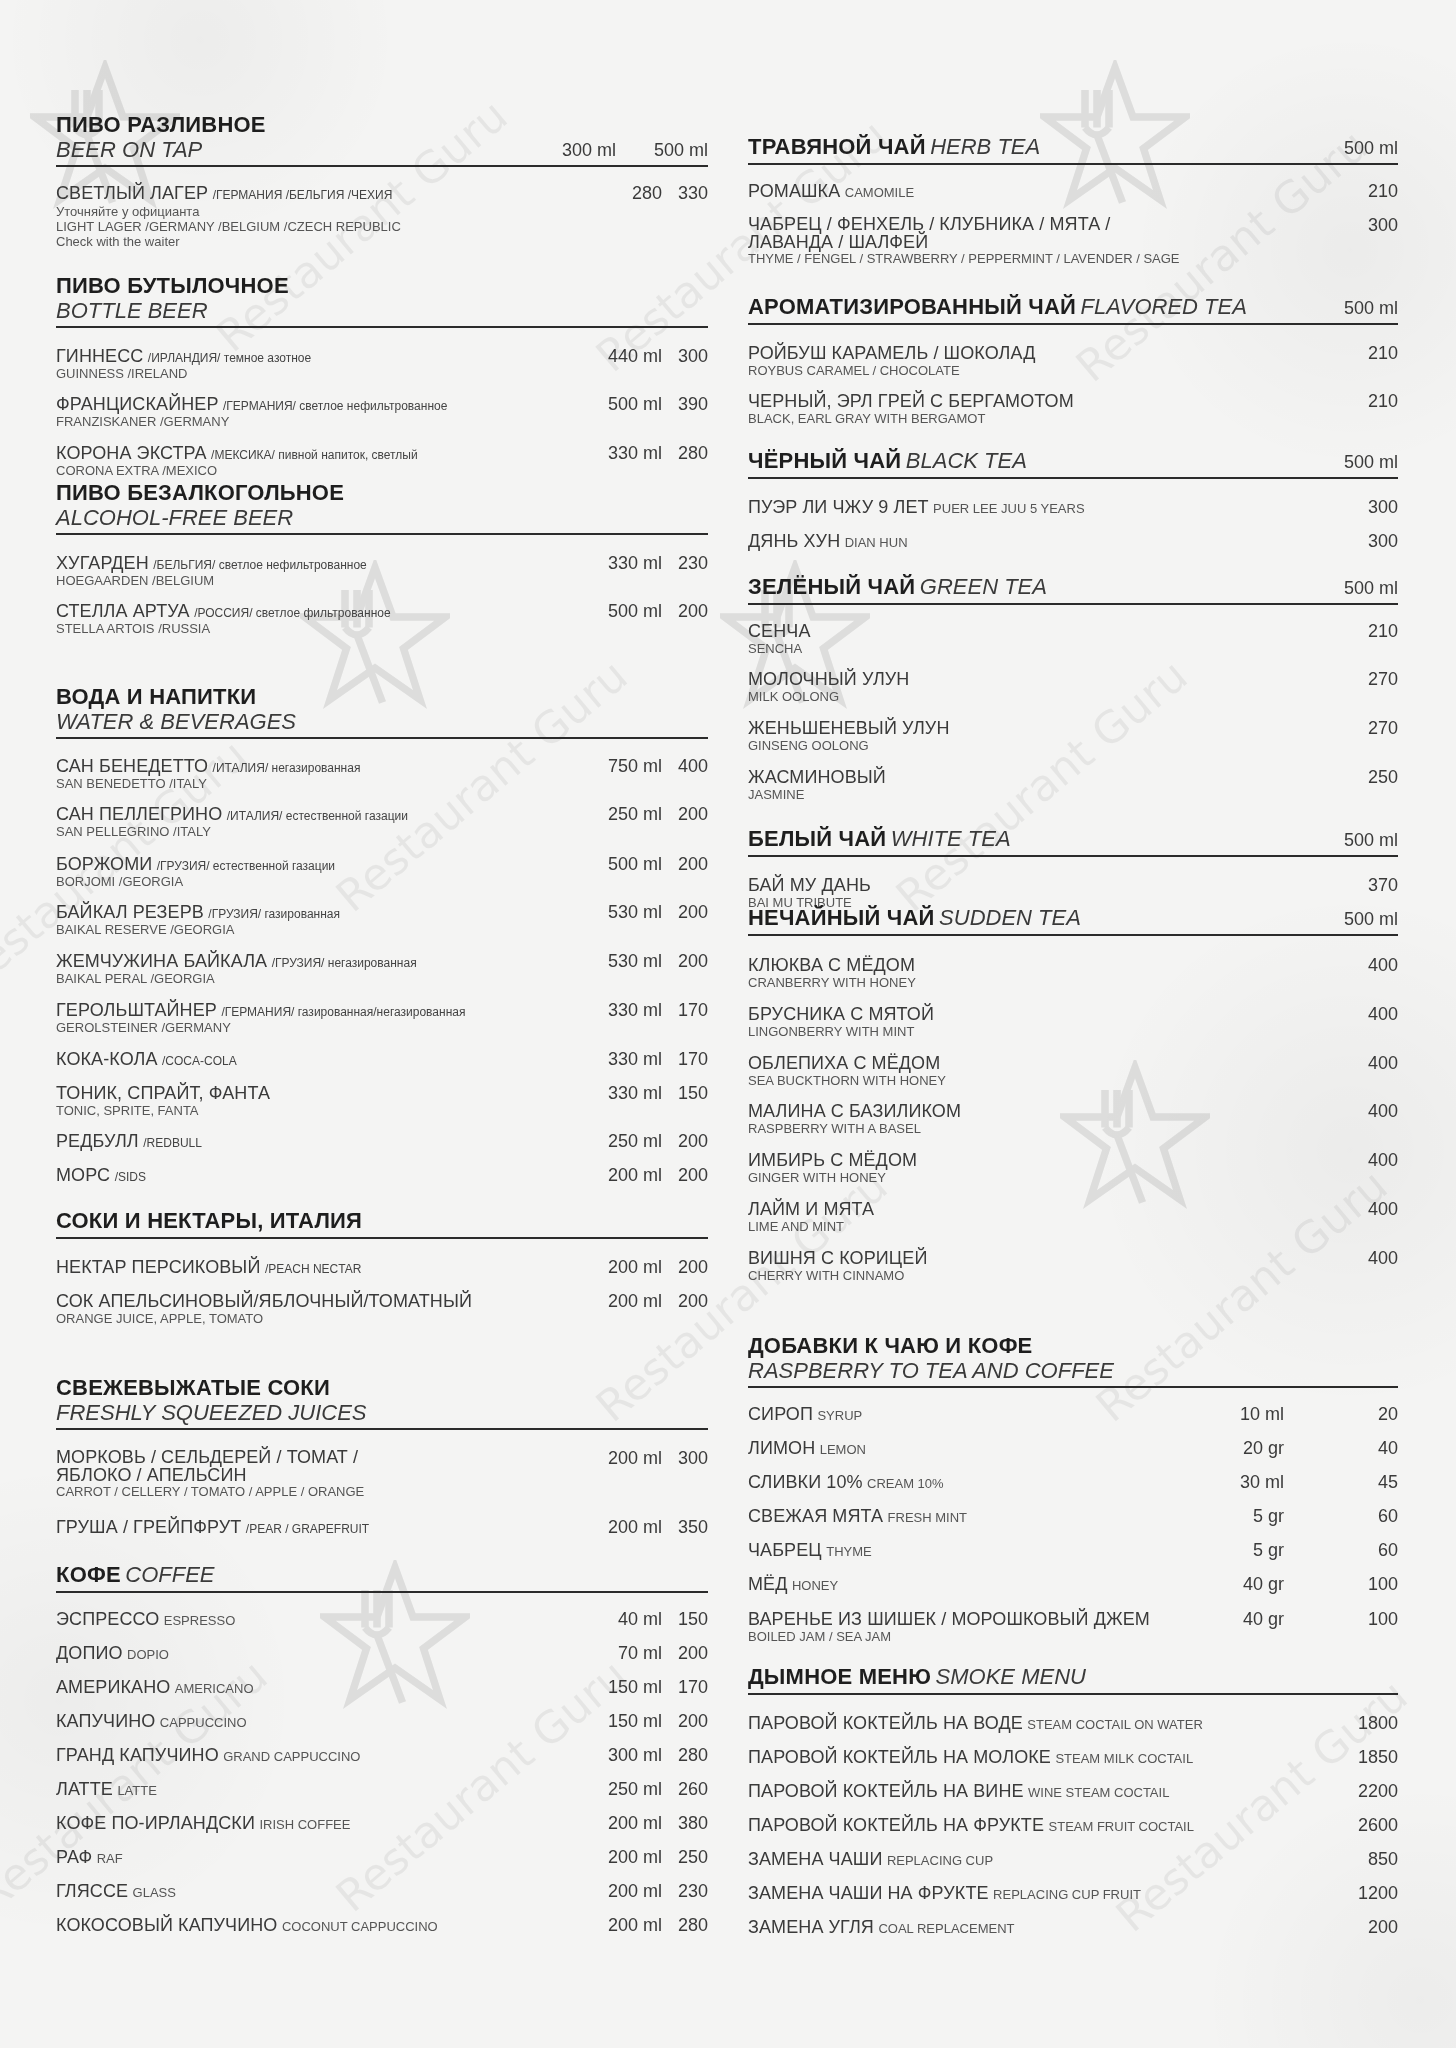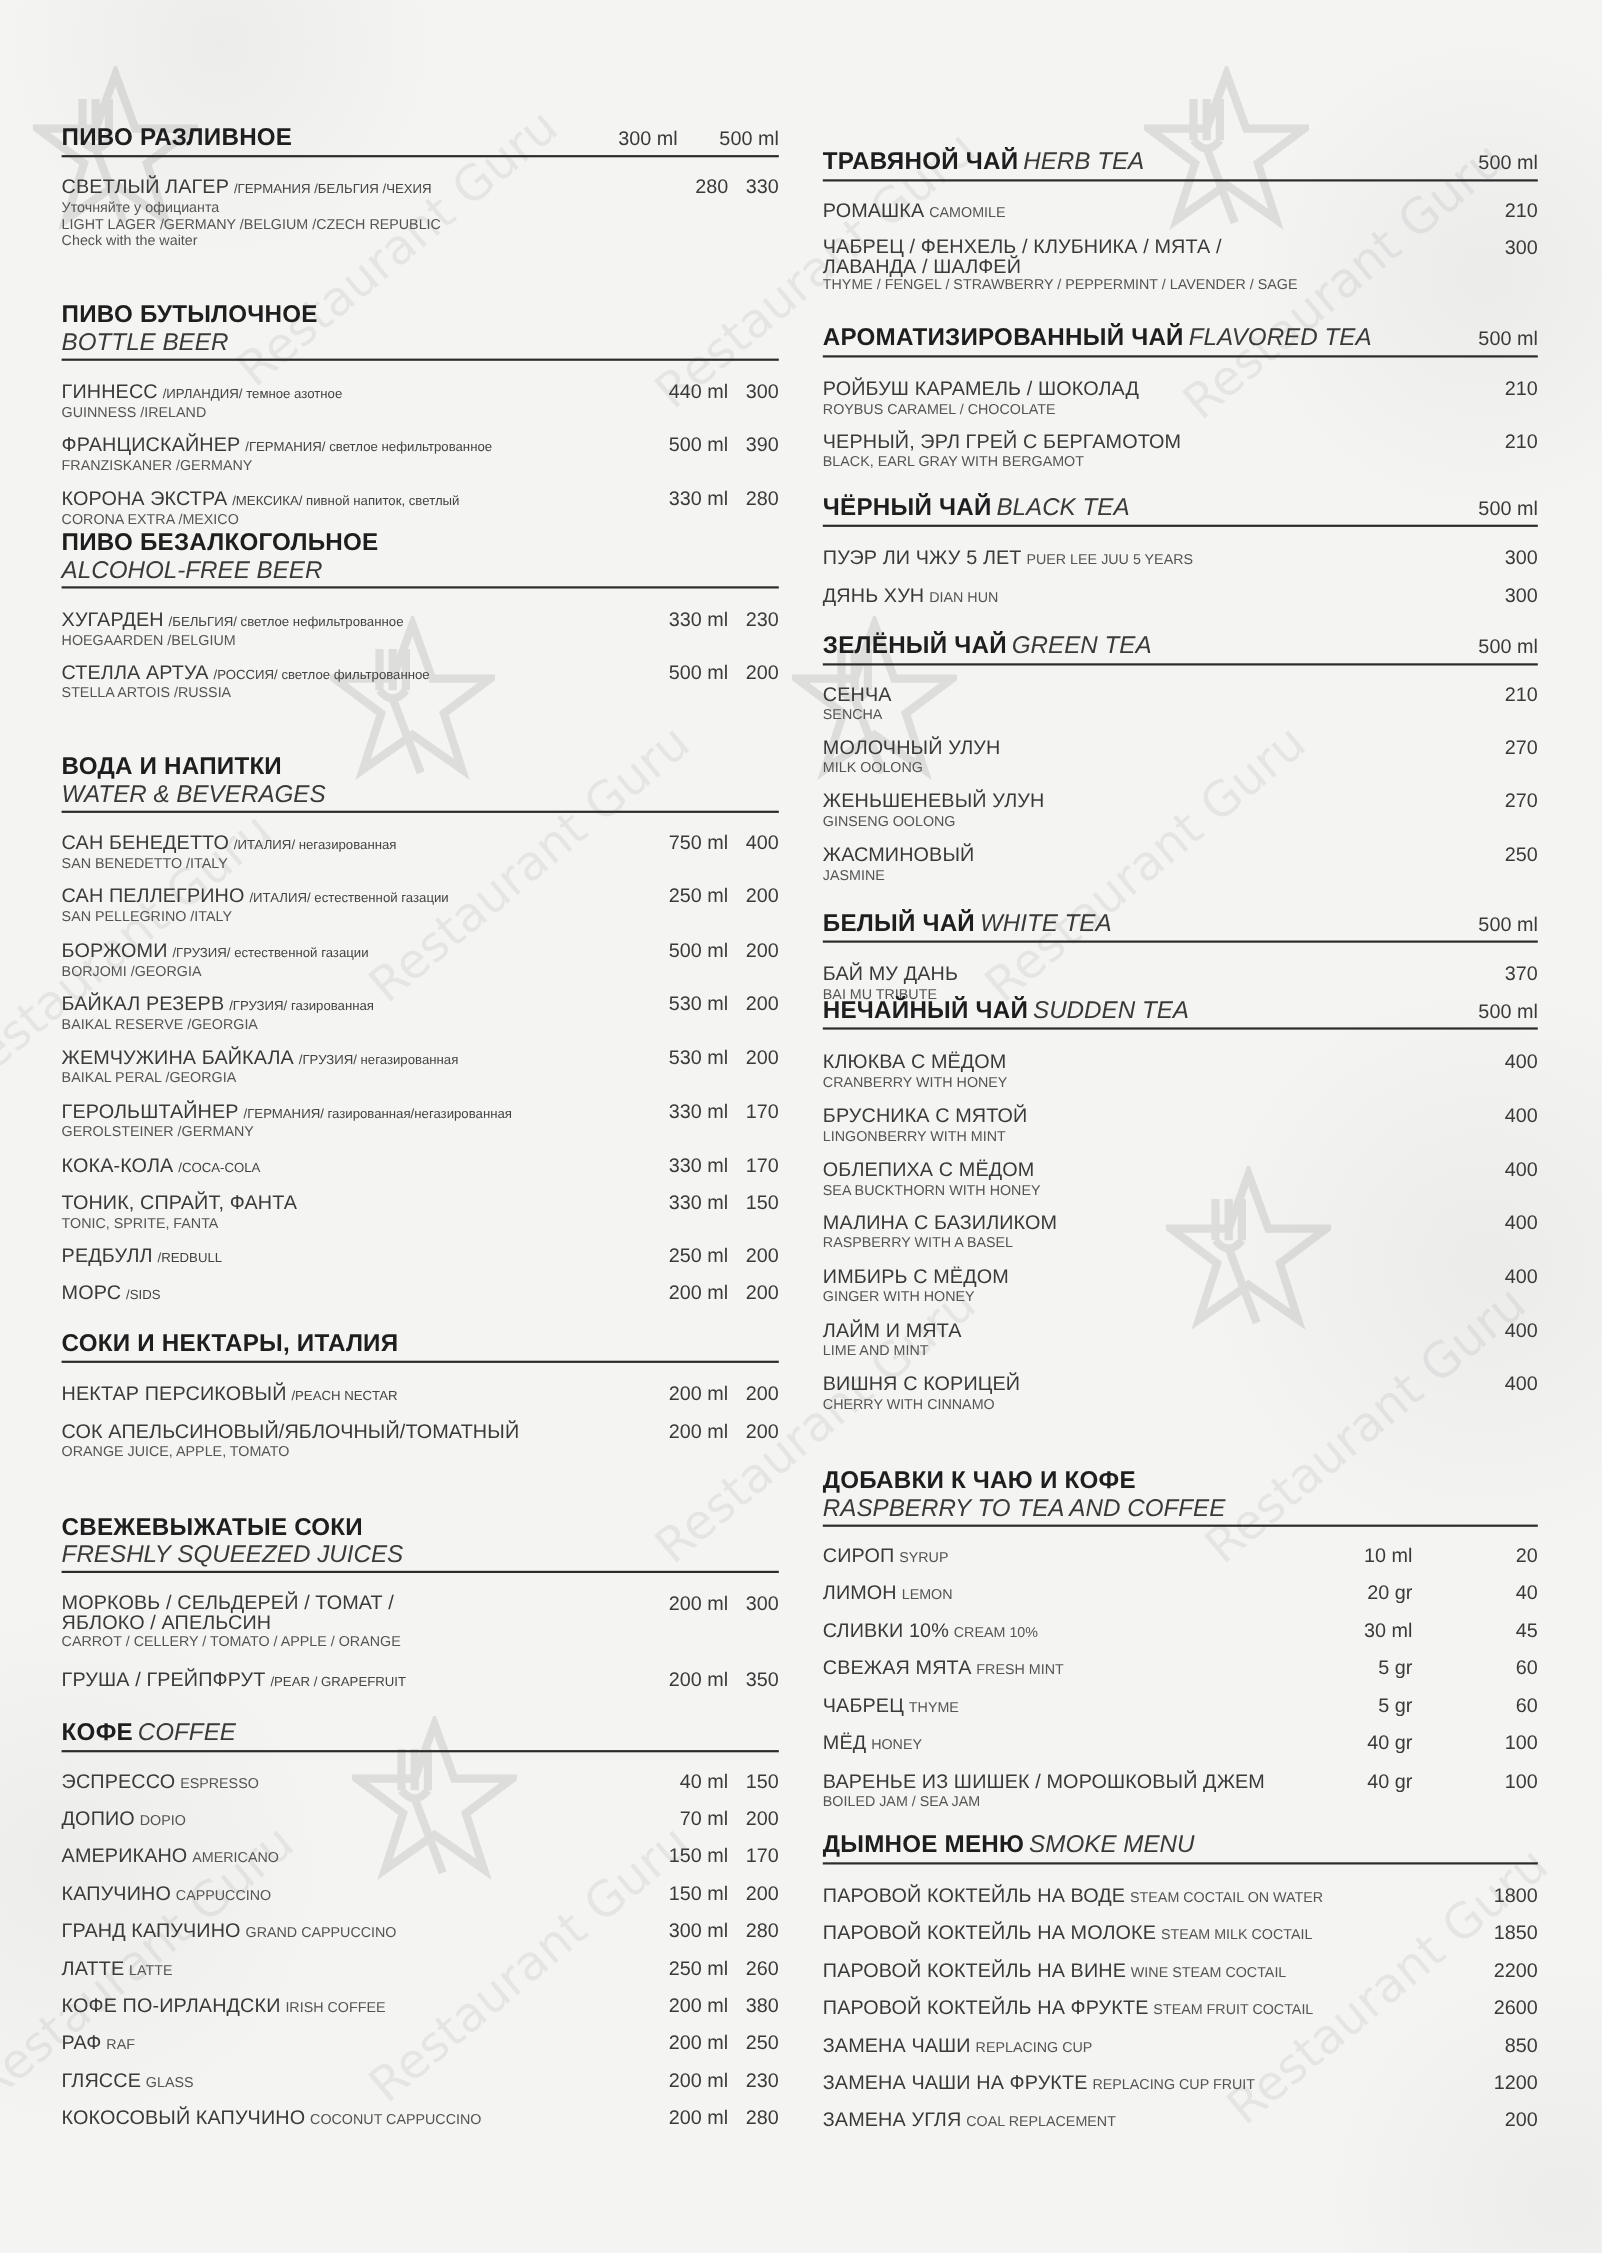--- a/index.html
+++ b/index.html
@@ -159,20 +159,21 @@
 <div class="watermark" style="left:1060px;top:1270px">Restaurant Guru</div>
 <div class="watermark" style="left:300px;top:1760px">Restaurant Guru</div>
 <div class="watermark" style="left:1080px;top:1780px">Restaurant Guru</div>
 <div class="watermark" style="left:-60px;top:1760px">Restaurant Guru</div>
 
 <div class="col col-left">
 
   <div class="section" style="top:112px">
     <div class="sec-head">
       <span class="sec-title-ru block">ПИВО РАЗЛИВНОЕ</span>
+      <span class="sec-title-en block">BEER ON TAP</span>
       <span class="sec-col-head" style="right:92px">300 ml</span>
       <span class="sec-col-head" style="right:0">500 ml</span>
     </div>
     <div class="rows">
       <div class="row" style="top:16px">
         <div class="item-name">
           <span class="item-ru">СВЕТЛЫЙ ЛАГЕР</span>
           <span class="item-note">/ГЕРМАНИЯ /БЕЛЬГИЯ /ЧЕХИЯ</span>
           <span class="item-sub" style="margin-top:1px">Уточняйте у официанта</span>
           <span class="item-sub">LIGHT LAGER /GERMANY /BELGIUM /CZECH REPUBLIC</span>
@@ -430,21 +431,21 @@
   </div>
 
   <div class="section" style="top:448px">
     <div class="sec-head">
       <span class="sec-title-ru">ЧЁРНЫЙ ЧАЙ</span>
       <span class="sec-title-en">BLACK TEA</span>
       <span class="sec-col-head" style="right:0">500 ml</span>
     </div>
     <div class="rows">
       <div class="row" style="top:18px">
-          <div class="item-name"><span class="item-ru">ПУЭР ЛИ ЧЖУ 5 ЛЕТ</span> <span class="item-en-inline">PUER LEE JUU 5 YEARS</span></div>
+          <div class="item-name"><span class="item-ru">ПУЭР ЛИ ЧЖУ 9 ЛЕТ</span> <span class="item-en-inline">PUER LEE JUU 5 YEARS</span></div>
           <span class="price">300</span>
         </div>
       <div class="row" style="top:52px">
           <div class="item-name"><span class="item-ru">ДЯНЬ ХУН</span> <span class="item-en-inline">DIAN HUN</span></div>
           <span class="price">300</span>
         </div>
     </div>
   </div>
 
   <div class="section" style="top:574px">

